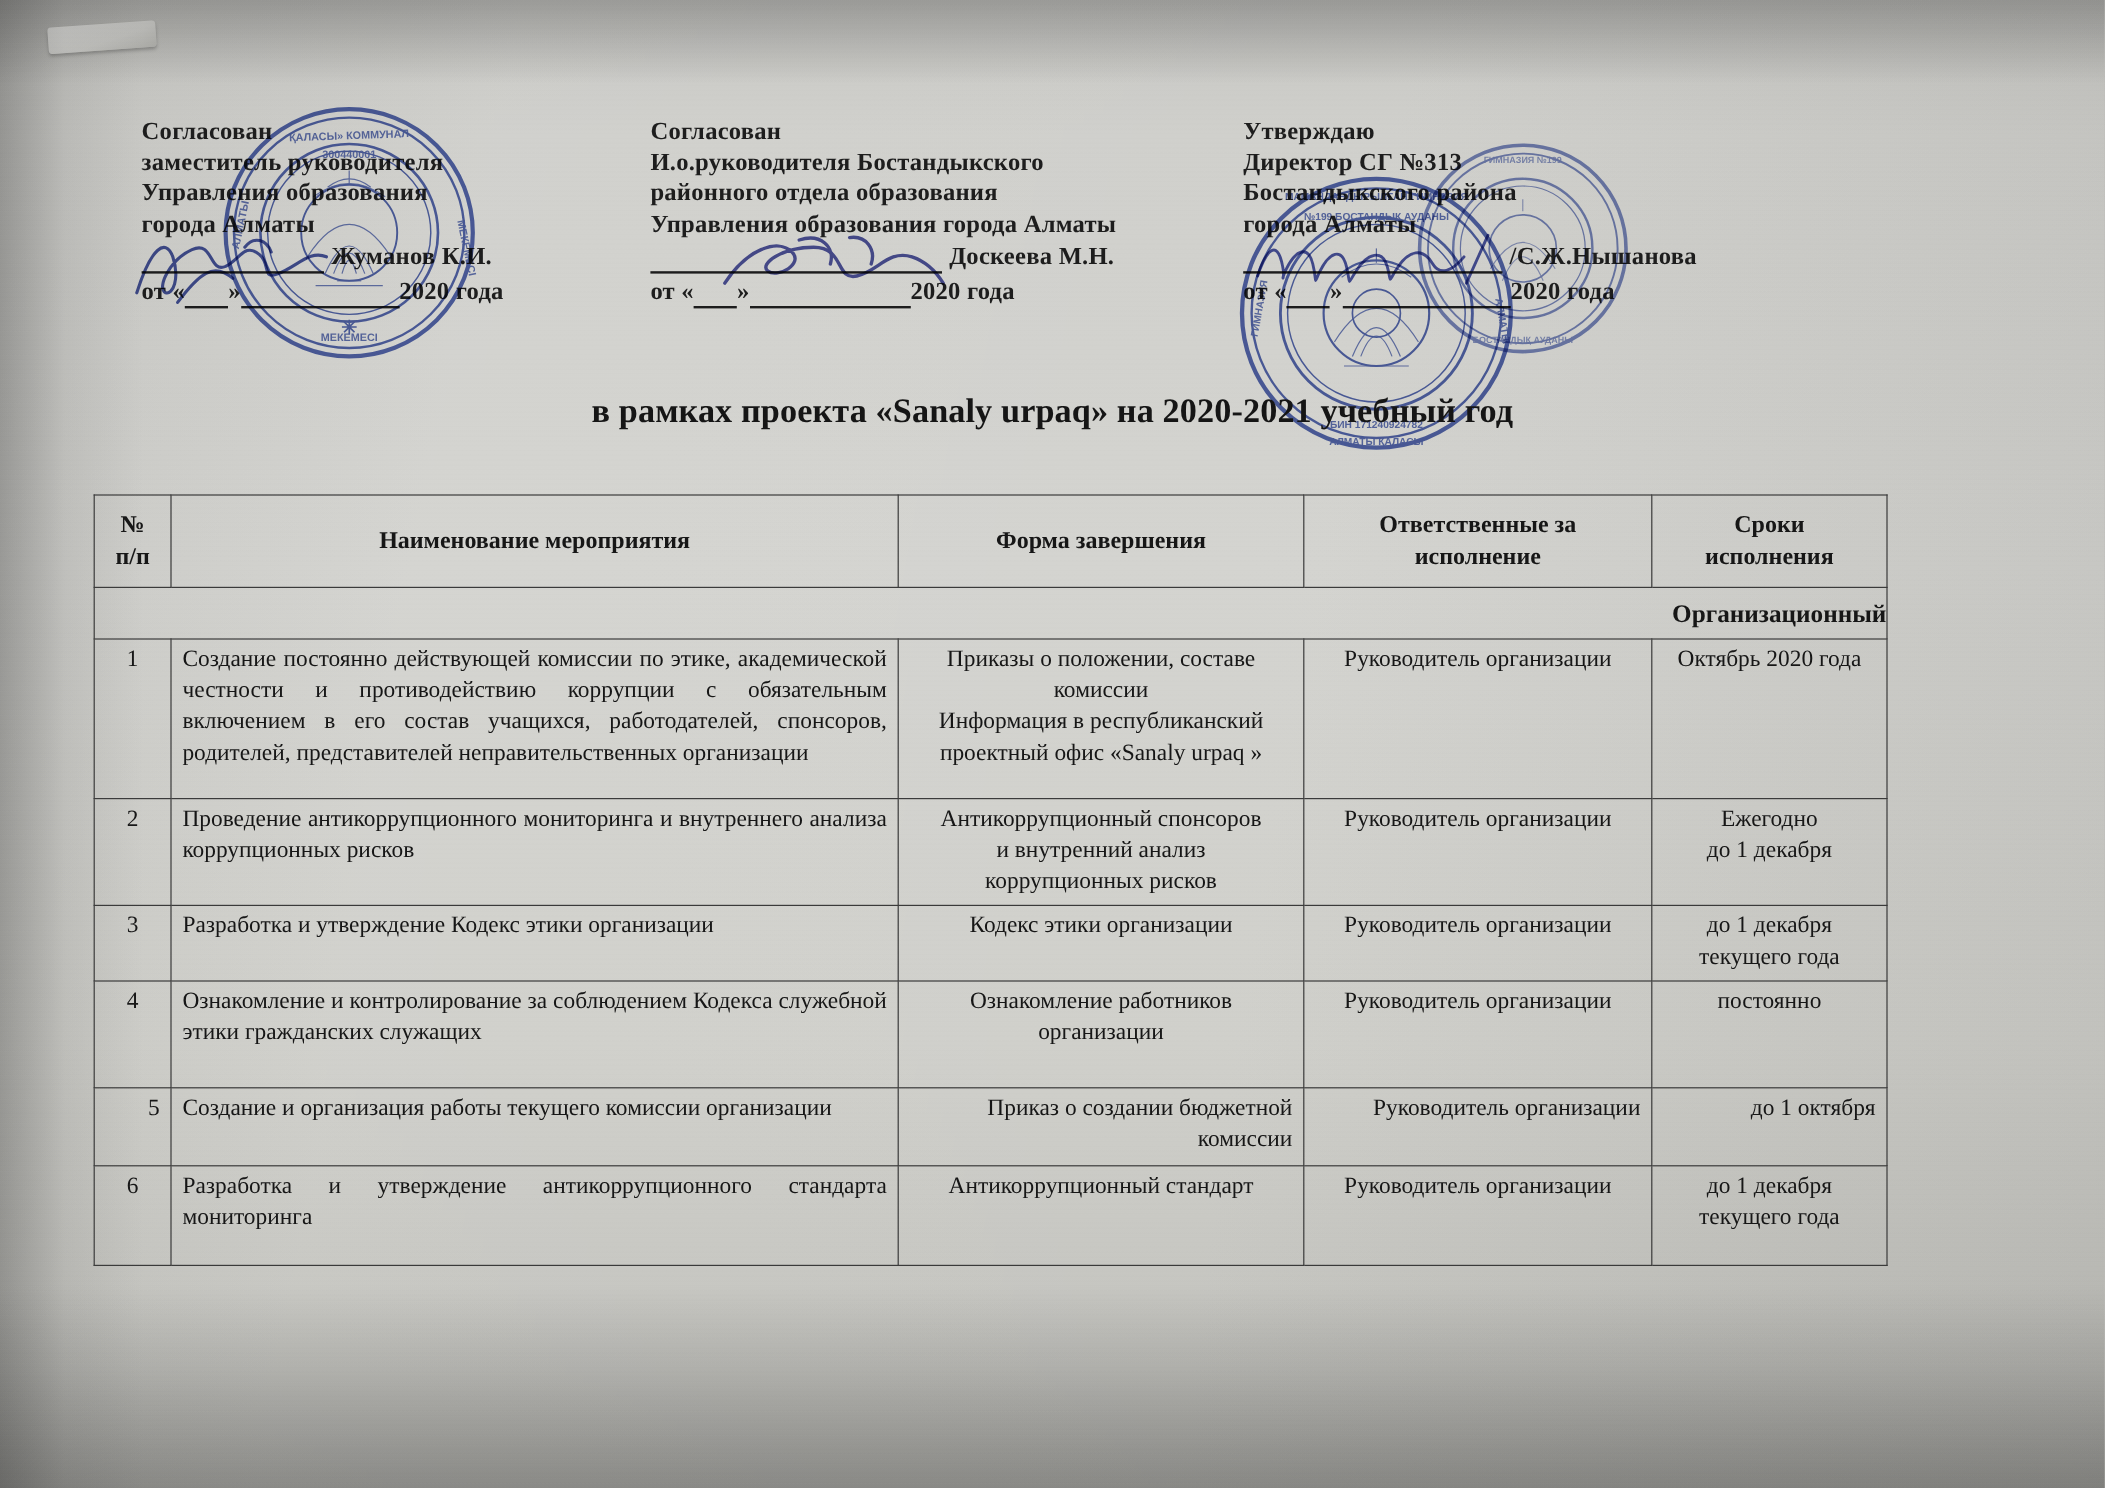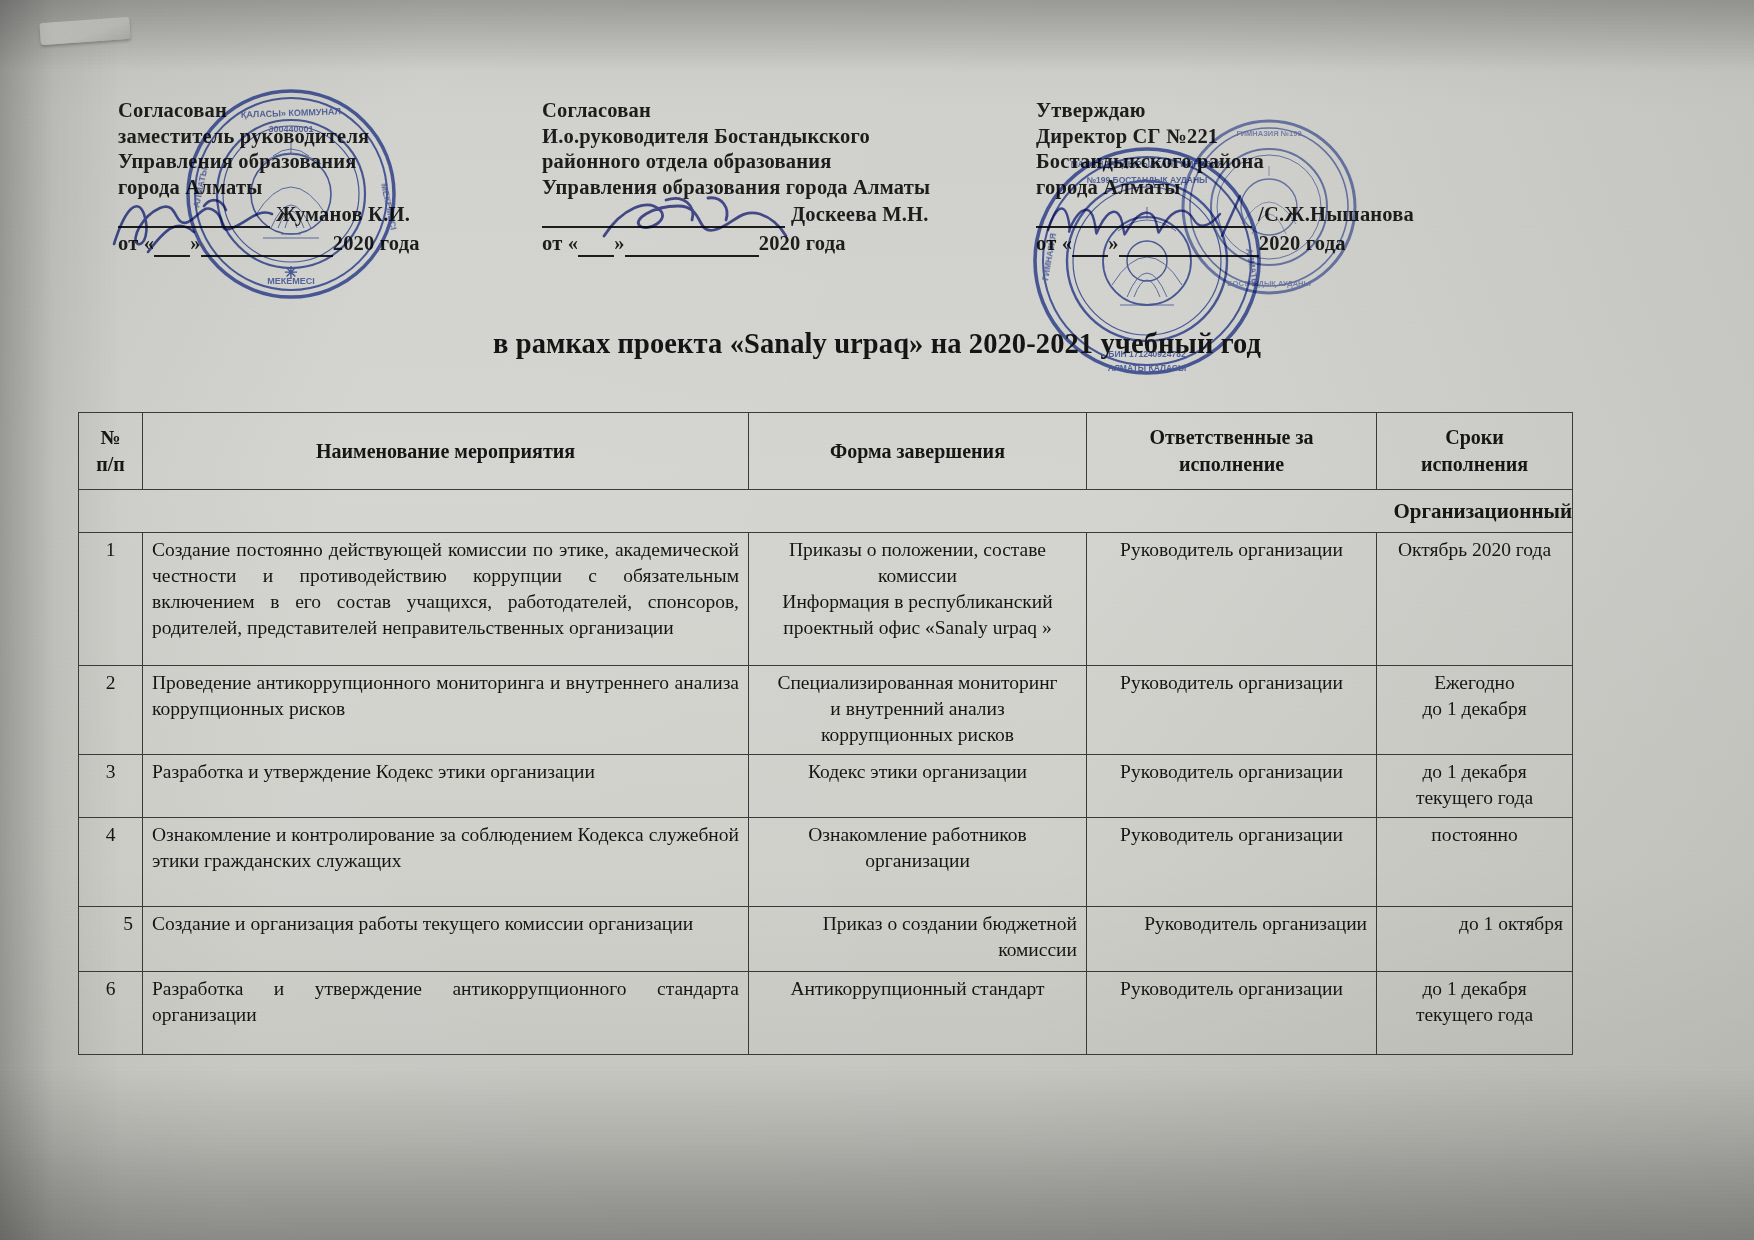--- a/index.html
+++ b/index.html
@@ -243,21 +243,21 @@
       <span class="sign-line-row">
         <span class="sign-rule" style="width:243px"></span><span class="sign-name">Доскеева М.Н.</span>
       </span>
       <span class="date-row">
         <span>от «</span><span class="blank-short"></span><span>»</span><span class="date-rule" style="width:134px"></span><span>2020 года</span>
       </span>
     </div>
 
     <div class="approval-block" id="approval-block-2">
       <span class="ln">Утверждаю</span>
-      <span class="ln">Директор  СГ №221</span>
+      <span class="ln">Директор  СГ №313</span>
       <span class="ln">Бостандыкского  района</span>
       <span class="ln"> города Алматы</span>
       <span class="sign-line-row">
         <span class="sign-rule" style="width:216px"></span><span class="sign-name">/С.Ж.Нышанова</span>
       </span>
       <span class="date-row">
         <span>от «</span><span class="blank-short"></span><span>»</span><span class="date-rule" style="width:140px"></span><span>2020 года</span>
       </span>
     </div>
   </div>
@@ -428,21 +428,21 @@
             <div>проектный офис «Sanaly urpaq »</div>
           </td>
           <td class="resp">Руководитель организации</td>
           <td class="term">Октябрь 2020 года</td>
         </tr>
 
         <tr class="r2">
           <td class="num">2</td>
           <td class="name">Проведение антикоррупционного мониторинга и внутреннего анализа коррупционных рисков</td>
           <td class="form">
-            <div>Специализированная мониторинг</div>
+            <div>Антикоррупционный спонсоров</div>
             <div>и внутренний анализ</div>
             <div>коррупционных рисков</div>
           </td>
           <td class="resp">Руководитель организации</td>
           <td class="term">
             <div>Ежегодно</div>
             <div>до 1 декабря</div>
           </td>
         </tr>
 
@@ -480,21 +480,21 @@
             <div>комиссии</div>
           </td>
           <td class="resp">Руководитель организации</td>
           <td class="term">
             <div>до 1 октября</div>
           </td>
         </tr>
 
         <tr class="r6">
           <td class="num">6</td>
-          <td class="name">Разработка и утверждение антикоррупционного стандарта организации</td>
+          <td class="name">Разработка и утверждение антикоррупционного стандарта мониторинга</td>
           <td class="form">
             <div>Антикоррупционный стандарт</div>
           </td>
           <td class="resp">Руководитель организации</td>
           <td class="term">
             <div>до 1 декабря</div>
             <div>текущего года</div>
           </td>
         </tr>
       </tbody>

